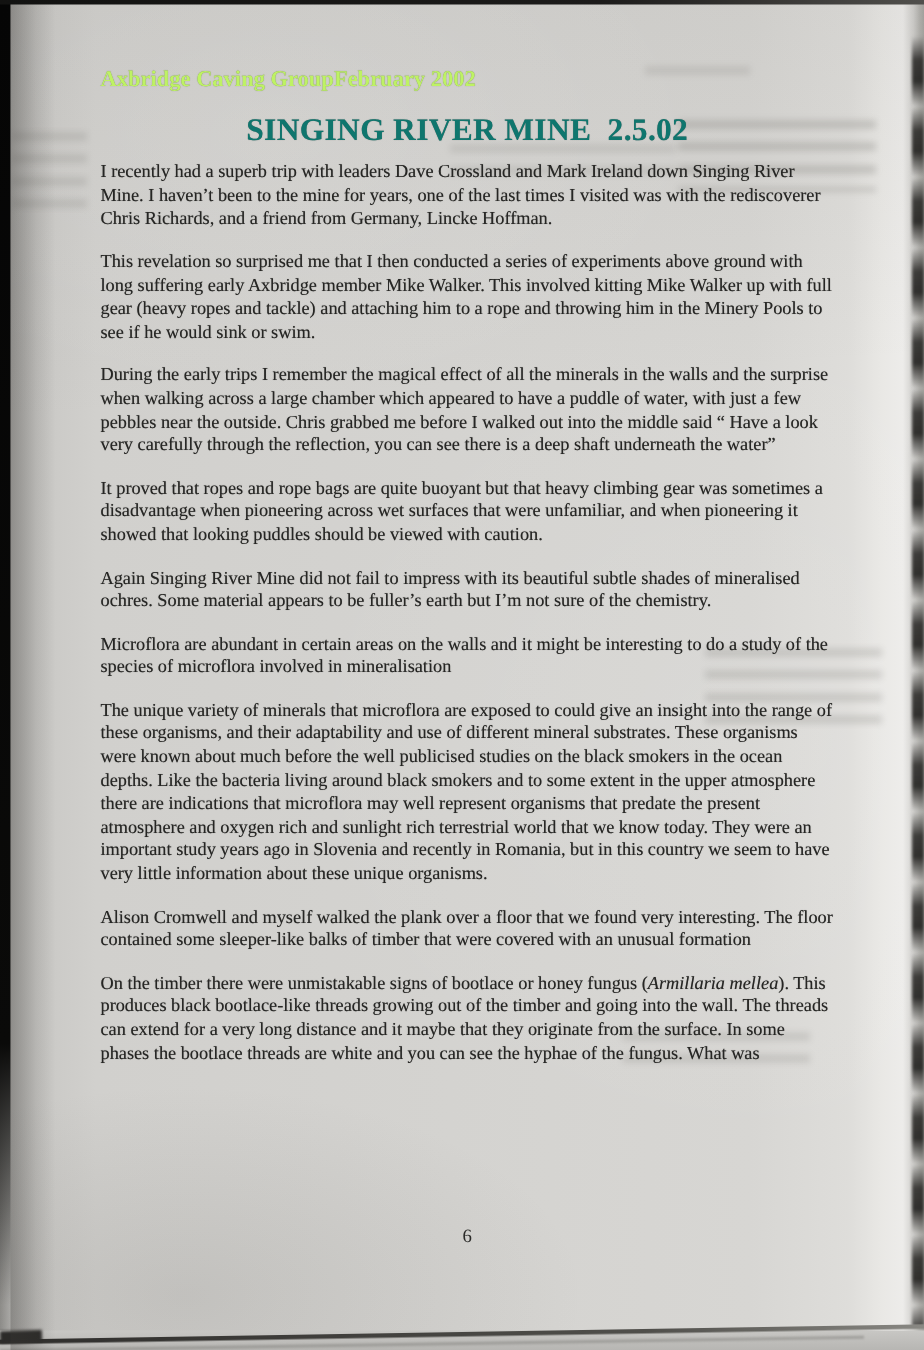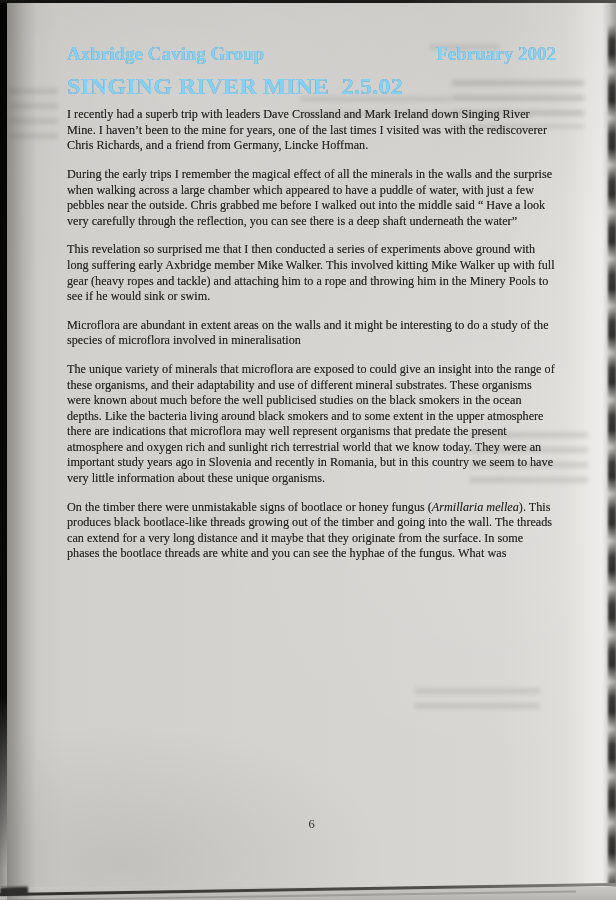--- a/index.html
+++ b/index.html
@@ -88,29 +88,29 @@
 
   
   .content {
     position: absolute; left: 67px; top: 46px; width: 489px;
     color: #262624;
     font-size: 12.2px; line-height: 15.6px;
     text-shadow: 0 0 0.5px rgba(34,34,32,0.55);
     filter: blur(0.3px);
   }
   .header-row {
-    display: flex; justify-content: space-between;
-    font-weight: bold; font-size: 19px; color: #7dd3fc;
+    display: flex; 
+    font-weight: bold; font-size: 15px; color: #bef264;
   }
   .title {
-    font-weight: bold;
-    font-size: 24px; letter-spacing: 0.2px;
+    text-align: center; font-weight: bold;
+    font-size: 21px; letter-spacing: 0.2px;
     margin: 17px 0 2px 0;
     white-space: pre-wrap;
-    color: #7dd3fc;
+    color: #0f766e;
   }
   .content p { margin: 13px 0 0 0; text-align: left; }
   .content p.first { }
   em { font-style: italic; text-align: right; }
   .page-number {
     position: absolute; left: 67px; width: 489px; top: 817px;
     text-align: center; font-size: 12.5px; color: #2b2b29;
     filter: blur(0.3px);
   }
 </style>
@@ -129,24 +129,27 @@
 
   <div class="content">
     <div class="header-row">
       <span>Axbridge Caving Group</span>
       <span>February 2002</span>
     </div>
 
     <div class="title">SINGING RIVER MINE  2.5.02</div>
 
     <p class="first">I recently had a superb trip with leaders Dave Crossland and Mark Ireland down Singing River Mine. I haven’t been to the mine for years, one of the last times I visited was with the rediscoverer Chris Richards, and a friend from Germany, Lincke Hoffman.</p>
+    <p>This revelation so surprised me that I then conducted a series of experiments above ground with long suffering early Axbridge member Mike Walker. This involved kitting Mike Walker up with full gear (heavy ropes and tackle) and attaching him to a rope and throwing him in the Minery Pools to see if he would sink or swim.</p>
     <p>During the early trips I remember the magical effect of all the minerals in the walls and the surprise when walking across a large chamber which appeared to have a puddle of water, with just a few pebbles near the outside. Chris grabbed me before I walked out into the middle said “ Have a look very carefully through the reflection, you can see there is a deep shaft underneath the water”</p>
-    <p>This revelation so surprised me that I then conducted a series of experiments above ground with long suffering early Axbridge member Mike Walker. This involved kitting Mike Walker up with full gear (heavy ropes and tackle) and attaching him to a rope and throwing him in the Minery Pools to see if he would sink or swim.</p>
-    <p>Microflora are abundant in extent areas on the walls and it might be interesting to do a study of the species of microflora involved in mineralisation</p>
+    <p>It proved that ropes and rope bags are quite buoyant but that heavy climbing gear was sometimes a disadvantage when pioneering across wet surfaces that were unfamiliar, and when pioneering it showed that looking puddles should be viewed with caution.</p>
+    <p>Again Singing River Mine did not fail to impress with its beautiful subtle shades of mineralised ochres. Some material appears to be fuller’s earth but I’m not sure of the chemistry.</p>
+    <p>Microflora are abundant in certain areas on the walls and it might be interesting to do a study of the species of microflora involved in mineralisation</p>
     <p>The unique variety of minerals that microflora are exposed to could give an insight into the range of these organisms, and their adaptability and use of different mineral substrates. These organisms were known about much before the well publicised studies on the black smokers in the ocean depths. Like the bacteria living around black smokers and to some extent in the upper atmosphere there are indications that microflora may well represent organisms that predate the present atmosphere and oxygen rich and sunlight rich terrestrial world that we know today. They were an important study years ago in Slovenia and recently in Romania, but in this country we seem to have very little information about these unique organisms.</p>
+    <p>Alison Cromwell and myself walked the plank over a floor that we found very interesting. The floor contained some sleeper-like balks of timber that were covered with an unusual formation</p>
     <p><span>On the timber there were unmistakable signs of bootlace or honey fungus (</span><em>Armillaria mellea</em><span>). This produces black bootlace-like threads growing out of the timber and going into the wall. The threads can extend for a very long distance and it maybe that they originate from the surface. In some phases the bootlace threads are white and you can see the hyphae of the fungus. What was</span></p>
   </div>
 
   <div class="page-number">6</div>
 
   <div class="fore-edge-marks"></div>
   <div class="bottom-band"></div>
   <div class="bottom-line"></div>
   <div class="bottom-line2"></div>
   <div class="corner-nub"></div>

